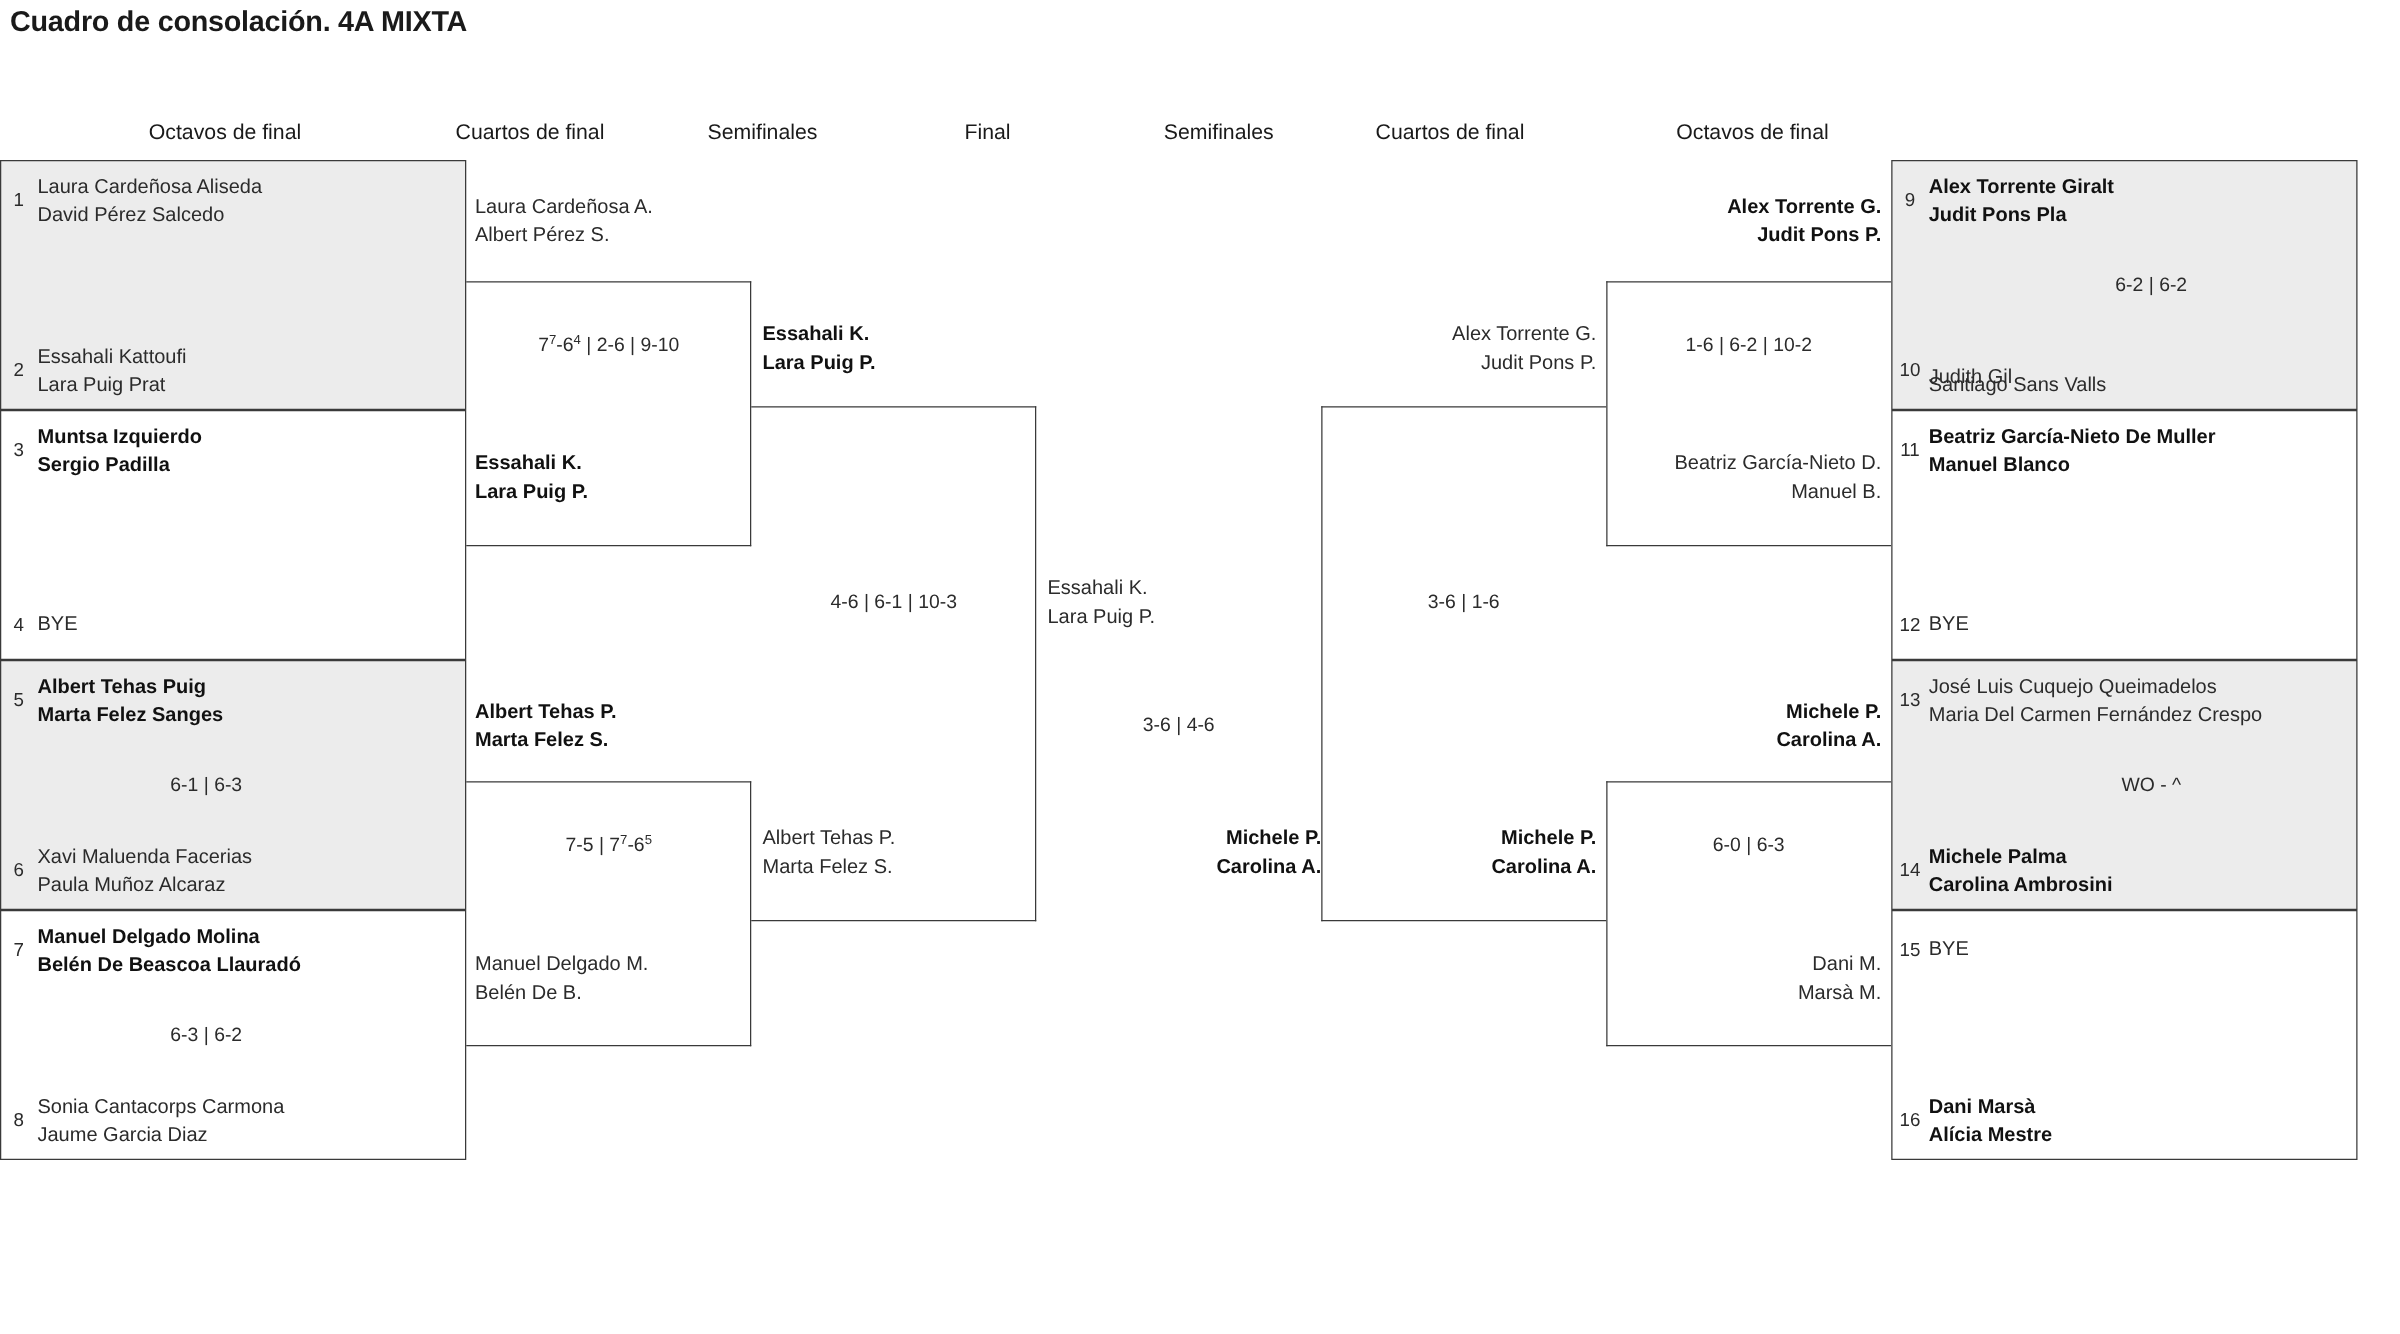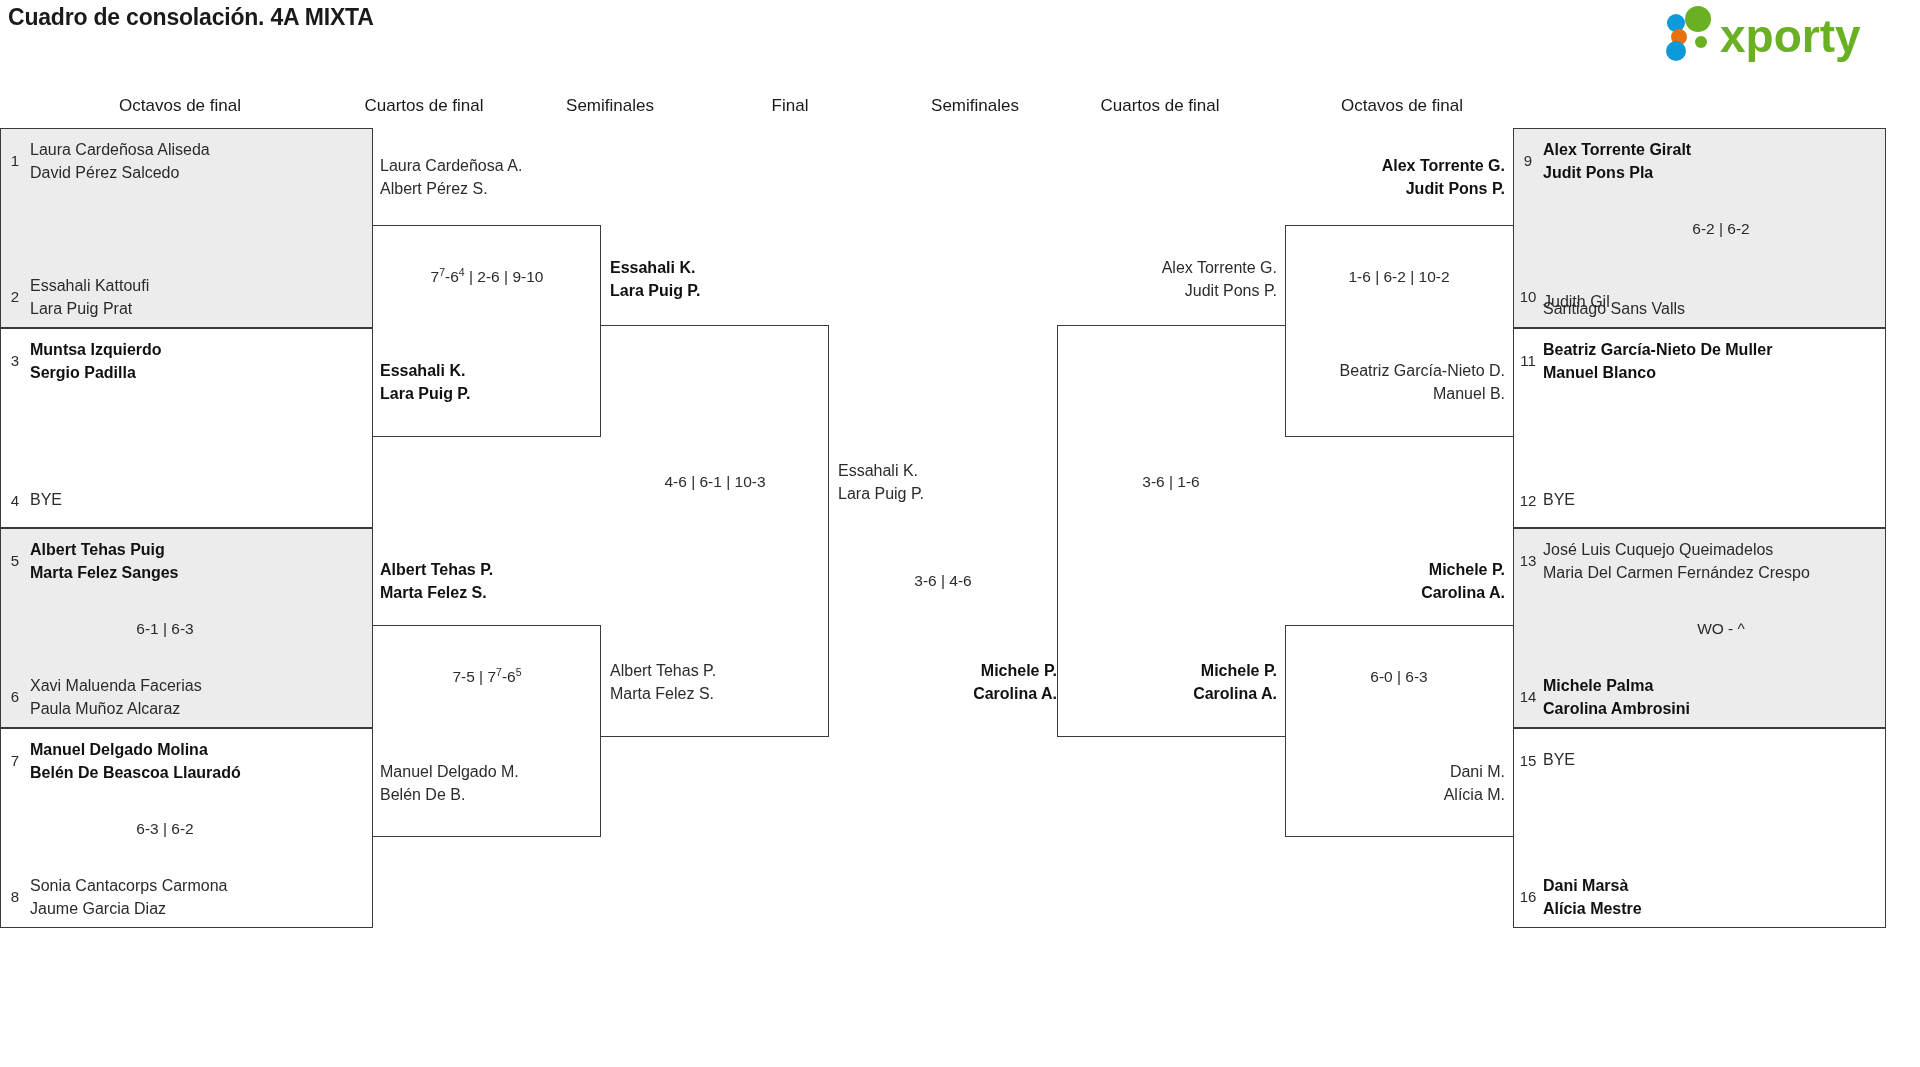--- a/index.html
+++ b/index.html
@@ -58,30 +58,20 @@
 </style>
 </head>
 <body>
 
 <div id="root">
 
   <div class="title-block">
     <div class="title-line2">Cuadro de consolación. 4A MIXTA</div>
   </div>
 
-  <div class="logo">
-    <svg width="250" height="56" viewBox="0 0 250 56">
-      <circle cx="16" cy="17" r="9" fill="#0c9ada"></circle>
-      <circle cx="38" cy="13" r="13" fill="#6ab023"></circle>
-      <circle cx="19" cy="31" r="8" fill="#e8700f"></circle>
-      <circle cx="41" cy="36" r="6" fill="#6ab023"></circle>
-      <circle cx="16" cy="45" r="10" fill="#0c9ada"></circle>
-      <text x="60" y="46" font-family="Liberation Sans, sans-serif" font-size="46" font-weight="bold" fill="#6ab023">xporty</text>
-    </svg>
-  </div>
 
   <div class="round-hdr" style="left:60px; width:240px;">Octavos de final</div>
   <div class="round-hdr" style="left:304px; width:240px;">Cuartos de final</div>
   <div class="round-hdr" style="left:490px; width:240px;">Semifinales</div>
   <div class="round-hdr" style="left:670px; width:240px;">Final</div>
   <div class="round-hdr" style="left:855px; width:240px;">Semifinales</div>
   <div class="round-hdr" style="left:1040px; width:240px;">Cuartos de final</div>
   <div class="round-hdr" style="left:1262px; width:280px;">Octavos de final</div>
 
   <div class="box shaded" style="left:0px;  top:128px; width:373px; height:200px;"></div>
@@ -185,21 +175,21 @@
 
   <div class="names right" style="left:1285px; top:361px; width:220px;">Beatriz García-Nieto D.</div>
   <div class="names right" style="left:1285px; top:384px; width:220px;">Manuel B.</div>
 
   <div class="names win right" style="left:1285px; top:560px; width:220px;">Michele P.</div>
   <div class="names win right" style="left:1285px; top:583px; width:220px;">Carolina A.</div>
 
   <div class="score center" style="left:1285px; top:668px; width:228px;">6-0 | 6-3</div>
 
   <div class="names right" style="left:1285px; top:762px; width:220px;">Dani M.</div>
-  <div class="names right" style="left:1285px; top:785px; width:220px;">Alícia M.</div>
+  <div class="names right" style="left:1285px; top:785px; width:220px;">Marsà M.</div>
 
   <div class="box shaded" style="left:1513px; top:128px; width:373px; height:200px;"></div>
   <div class="box plain" style="left:1513px; top:328px; width:373px; height:200px;"></div>
   <div class="box shaded" style="left:1513px; top:528px; width:373px; height:200px;"></div>
   <div class="box plain" style="left:1513px; top:728px; width:373px; height:200px;"></div>
 
   <div class="seed" style="left:1515px; top:152px;">9</div>
   <div class="names win" style="left:1543px; top:140px;">Alex Torrente Giralt</div>
   <div class="names win" style="left:1543px; top:163px;">Judit Pons Pla</div>
 

